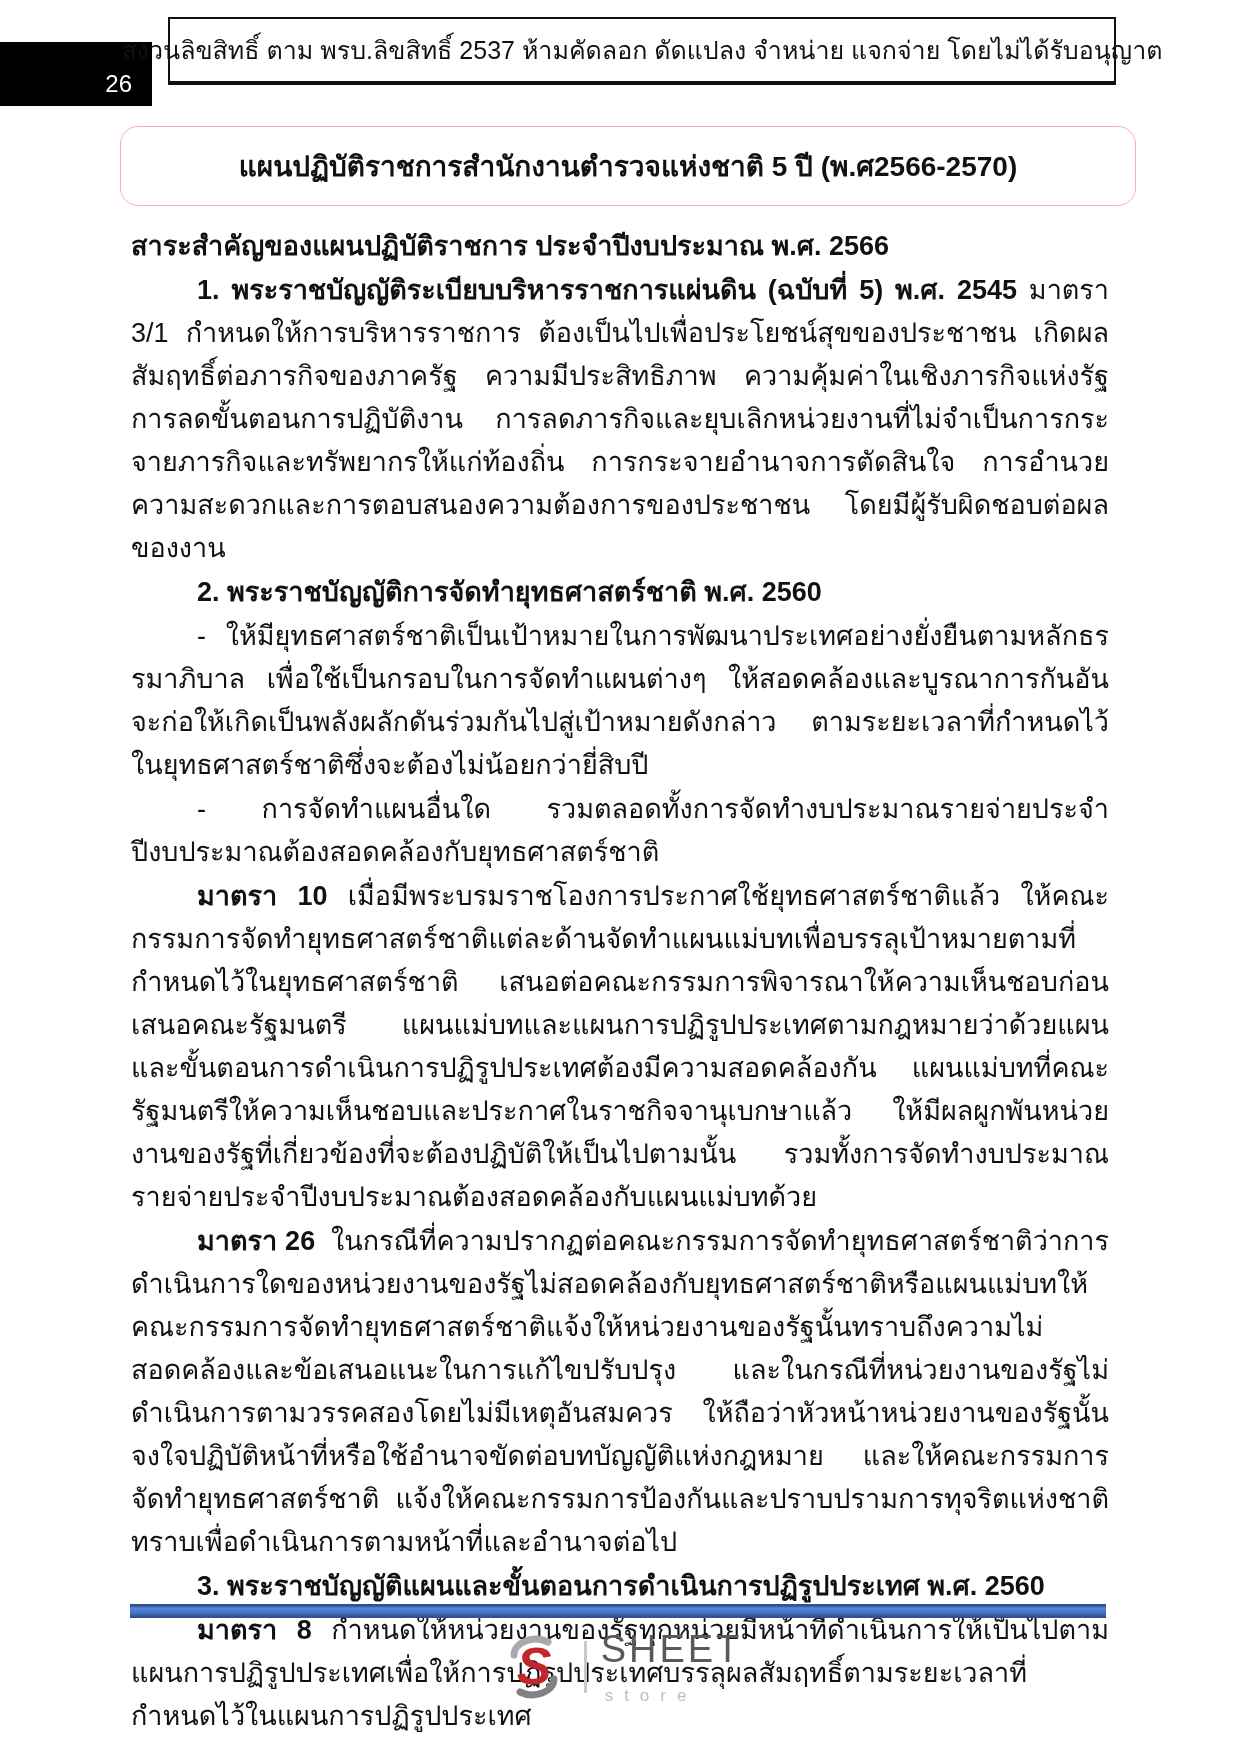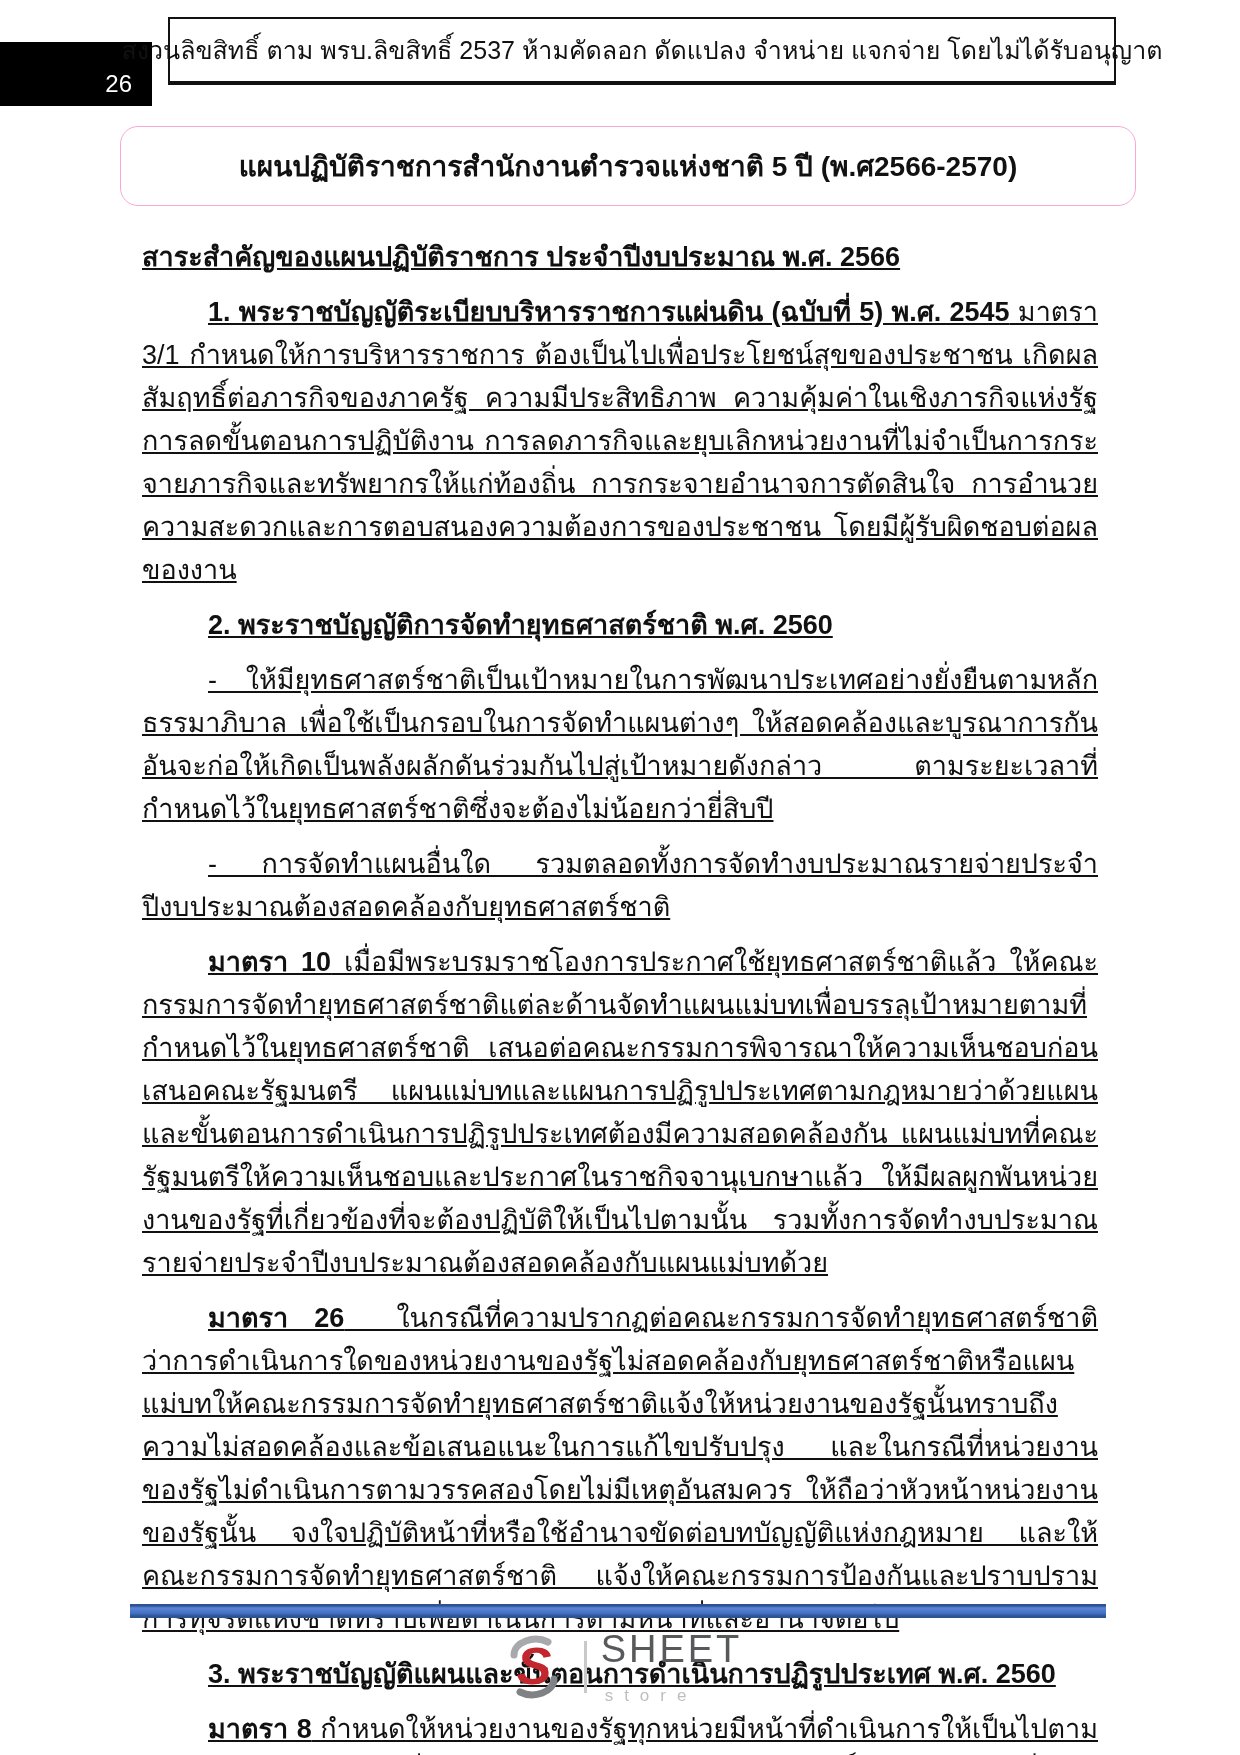--- a/index.html
+++ b/index.html
@@ -59,21 +59,21 @@
 
   
   .body {
     position: absolute;
     left: 130px; top: 224px;
     width: 980px;
     font-size: 27px;
     line-height: 43px;
     text-align: justify;
   }
-  .body p { margin: 12px; padding: 0; text-decoration: underline; }
+  .body p { margin: 1px; padding: 0; }
   .h  { font-weight: bold; text-align: left; }
   .ind { text-indent: 66px; }
   .para { text-indent: 66px; }
 
   
   .divider {
     position: absolute;
     left: 130px; top: 1604px;
     width: 976px; height: 14px;
     background: linear-gradient(to bottom, #2e5395 0%, #2e5395 14%, #5c85d6 28%, #4472c4 65%, #2e5395 86%, #2e5395 100%);

